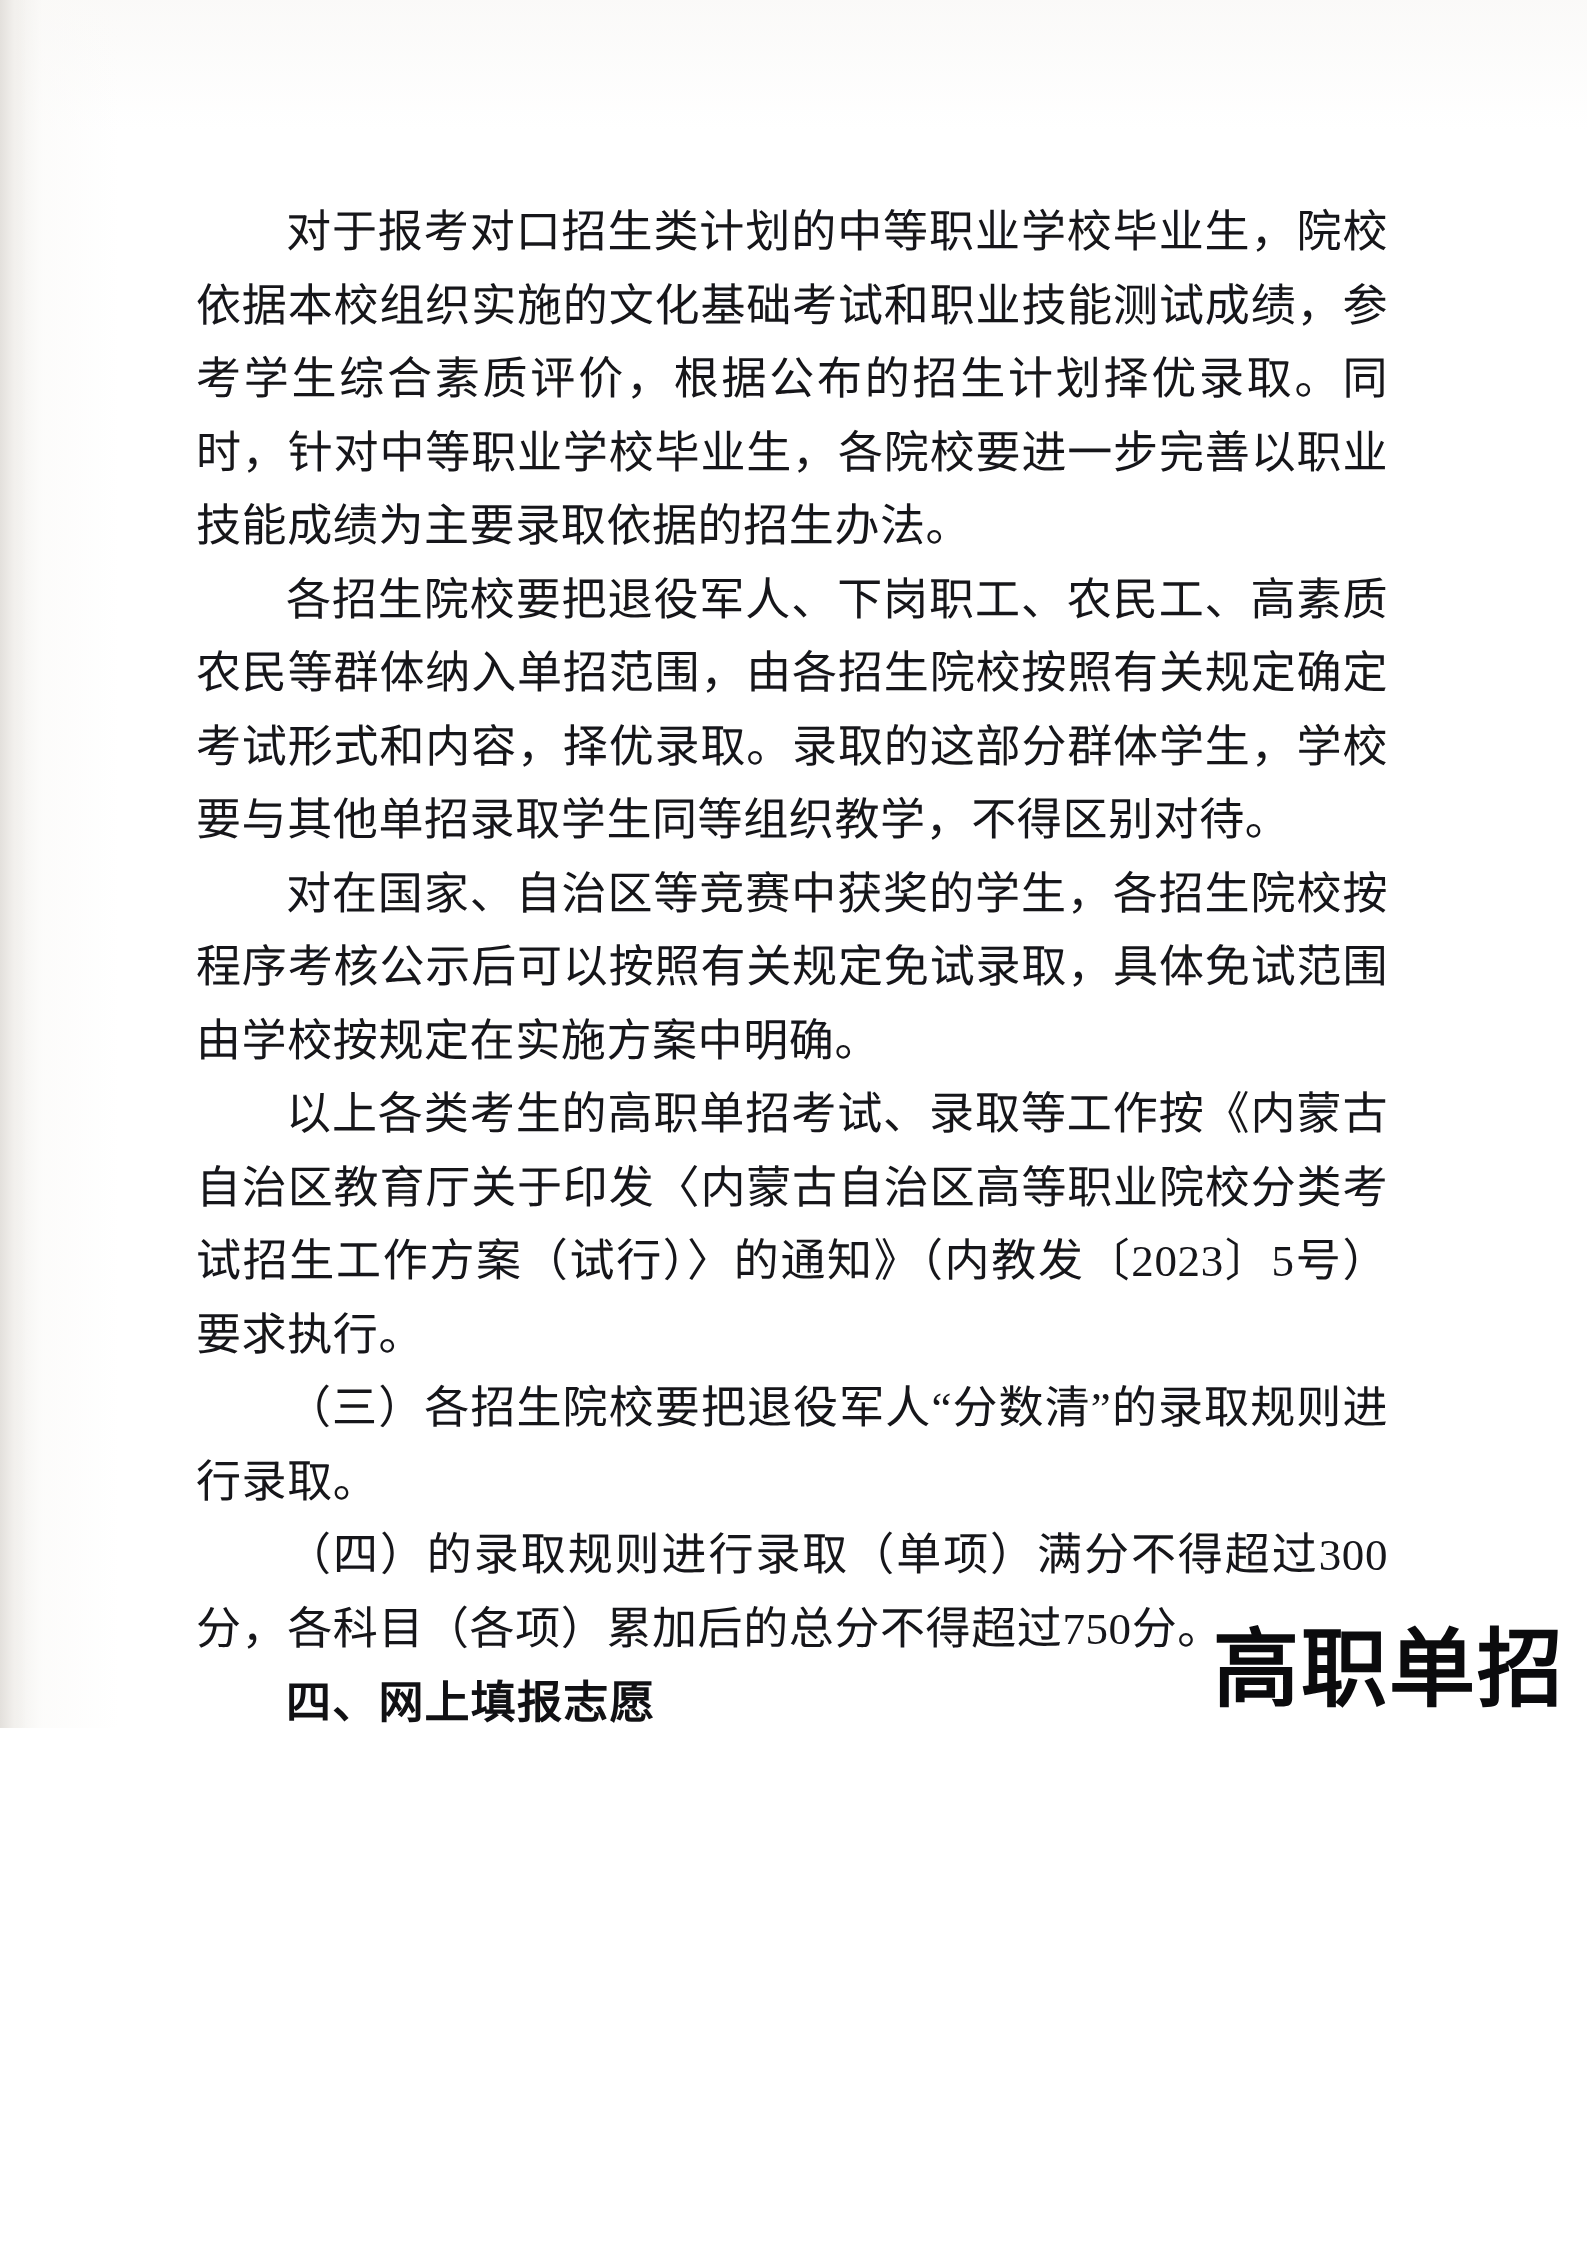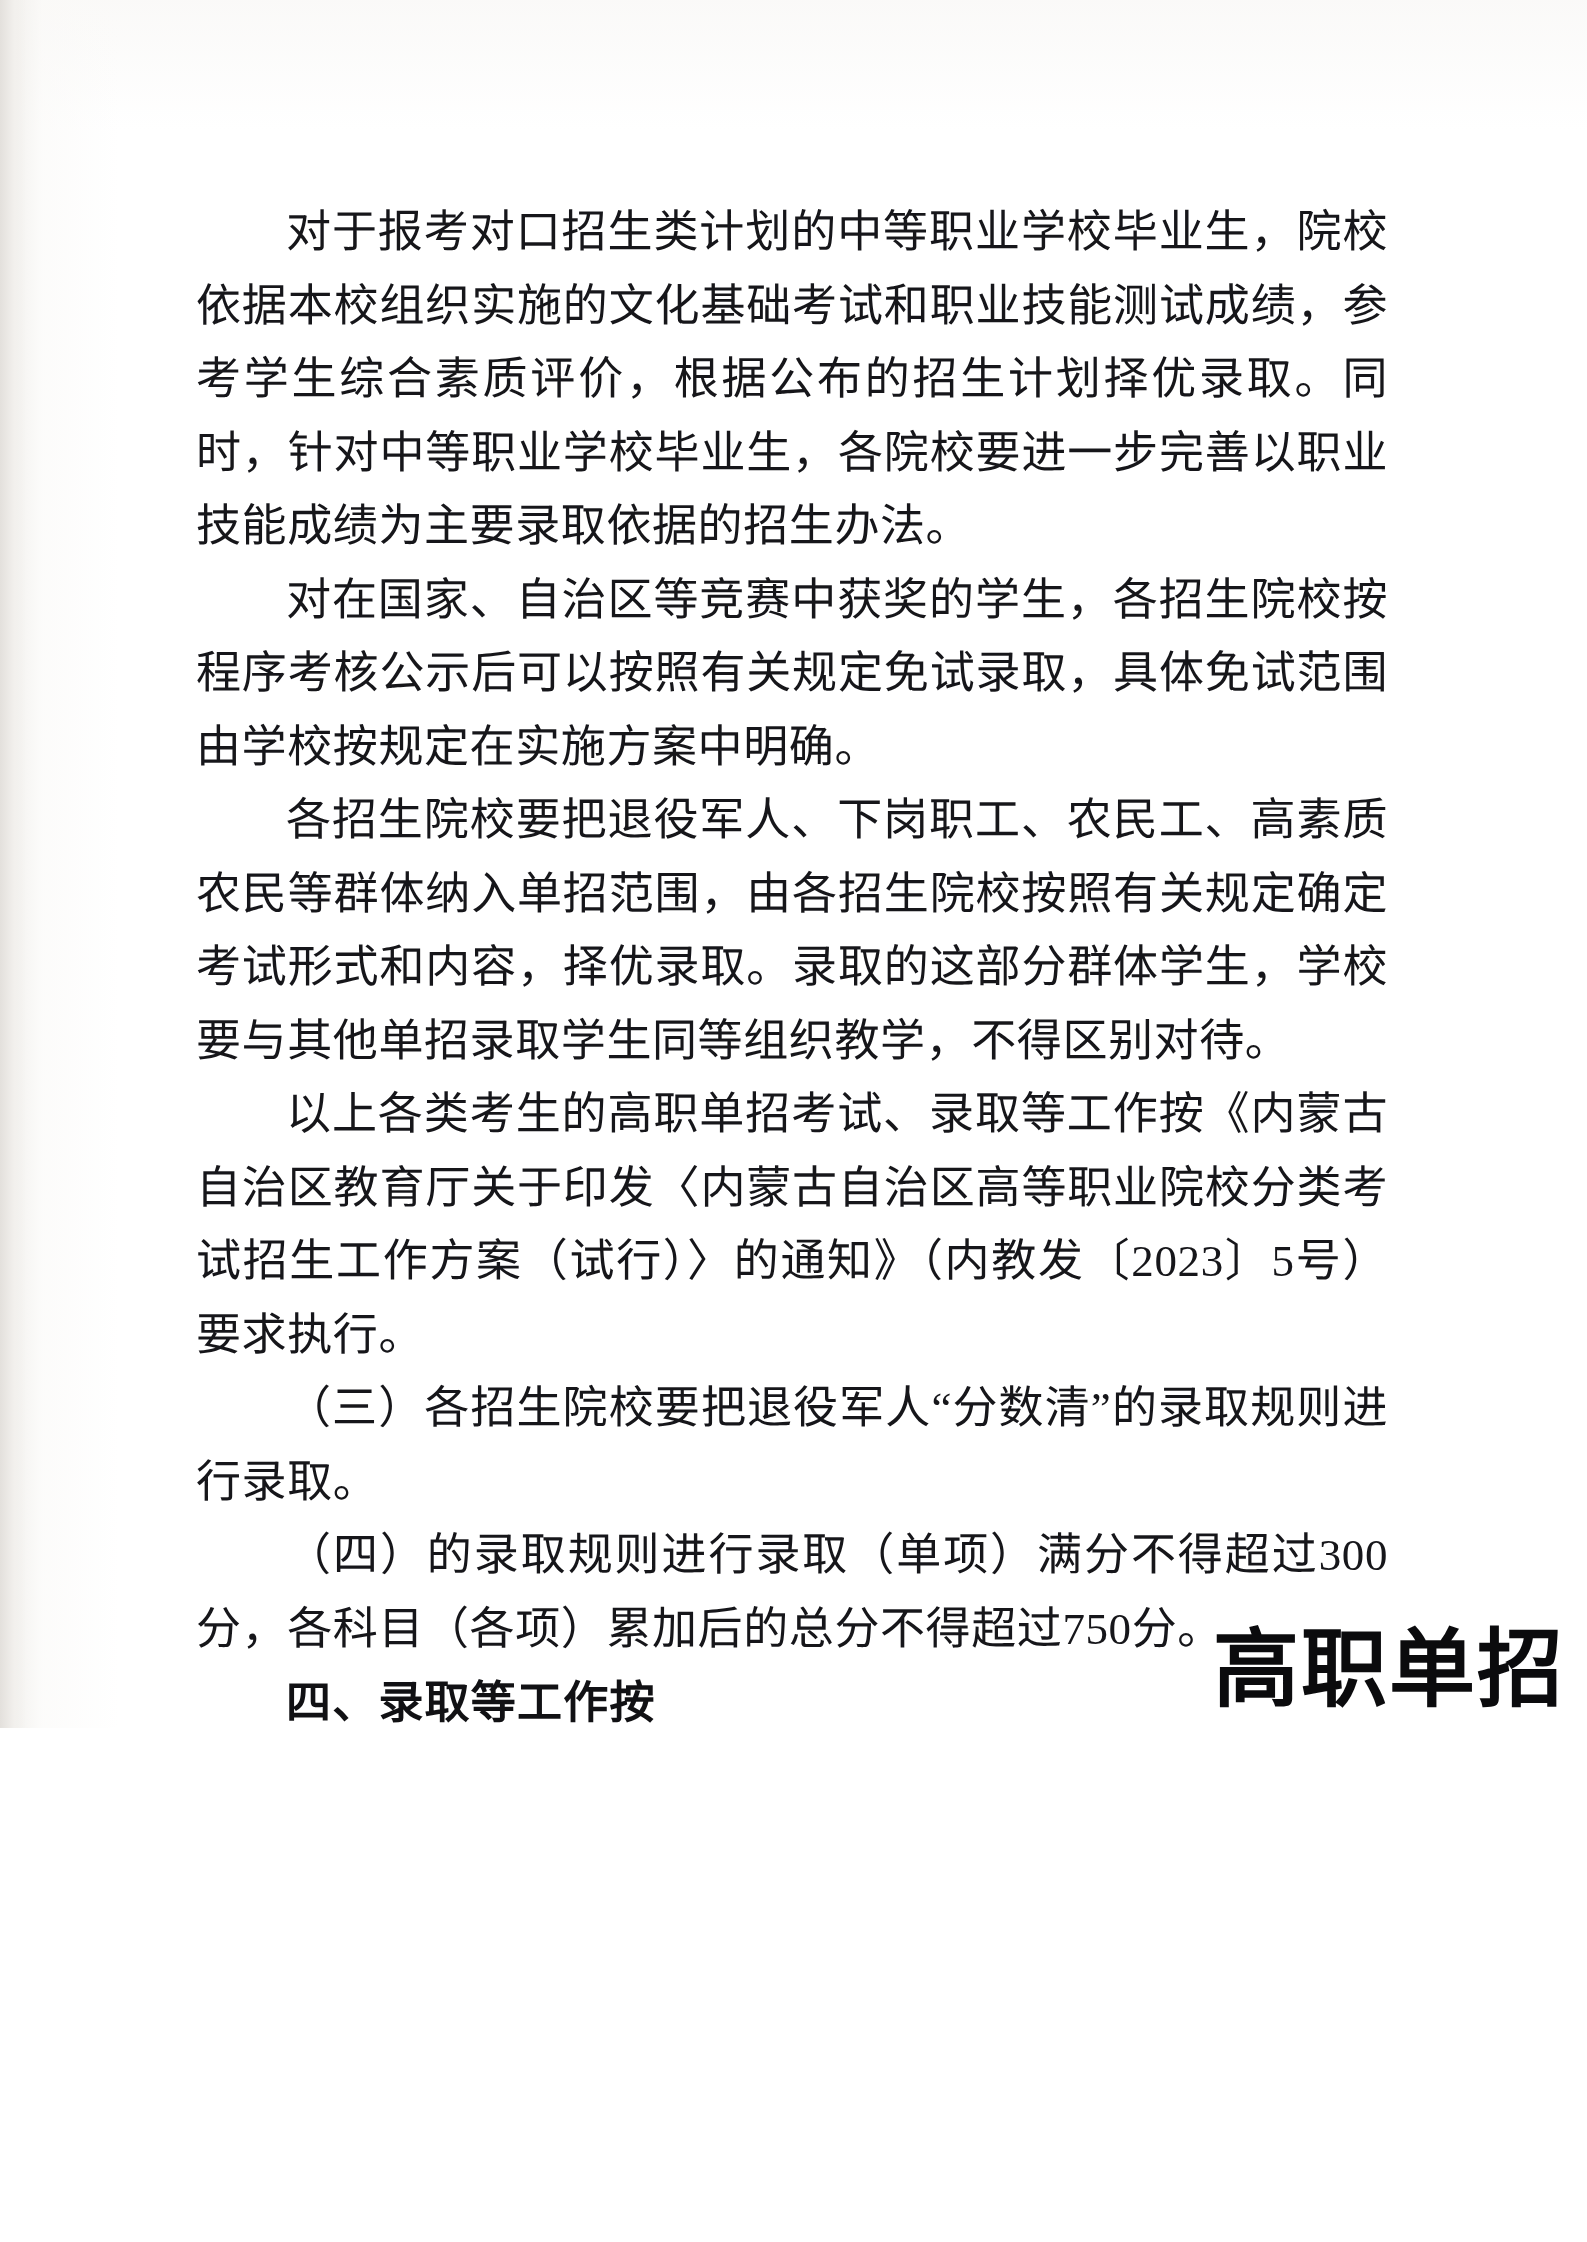--- a/index.html
+++ b/index.html
@@ -96,31 +96,31 @@
 
 <div class="page">
 
   <div class="scan-tint"></div>
   <div class="scan-edge"></div>
 
   <div class="content">
 
     <p class="body-par">对于报考对口招生类计划的中等职业学校毕业生，院校依据本校组织实施的文化基础考试和职业技能测试成绩，参考学生综合素质评价，根据公布的招生计划择优录取。同时，针对中等职业学校毕业生，各院校要进一步完善以职业技能成绩为主要录取依据的招生办法。</p>
 
+    <p class="body-par">各招生院校要把退役军人、下岗职工、农民工、高素质农民等群体纳入单招范围，由各招生院校按照有关规定确定考试形式和内容，择优录取。录取的这部分群体学生，学校要与其他单招录取学生同等组织教学，不得区别对待。</p>
+
     <p class="body-par">对在国家、自治区等竞赛中获奖的学生，各招生院校按程序考核公示后可以按照有关规定免试录取，具体免试范围由学校按规定在实施方案中明确。</p>
-
-    <p class="body-par">各招生院校要把退役军人、下岗职工、农民工、高素质农民等群体纳入单招范围，由各招生院校按照有关规定确定考试形式和内容，择优录取。录取的这部分群体学生，学校要与其他单招录取学生同等组织教学，不得区别对待。</p>
 
     <p class="body-par">以上各类考生的高职单招考试、录取等工作按《内蒙古自治区教育厅关于印发〈内蒙古自治区高等职业院校分类考试招生工作方案（试行）〉的通知》（内教发〔2023〕5号）要求执行。</p>
 
     <p class="body-par">（三）各招生院校要把退役军人“分数清”的录取规则进行录取。</p>
 
     <p class="body-par">（四）的录取规则进行录取（单项）满分不得超过300分，各科目（各项）累加后的总分不得超过750分。</p>
 
-    <h2 class="section-head">四、录取等工作按</h2>
+    <h2 class="section-head">四、网上填报志愿</h2>
 
 
   </div>
 
   <div class="page-number">— 5 —</div>
 
   <div class="watermark">高职单招</div>
 
 </div>
 

